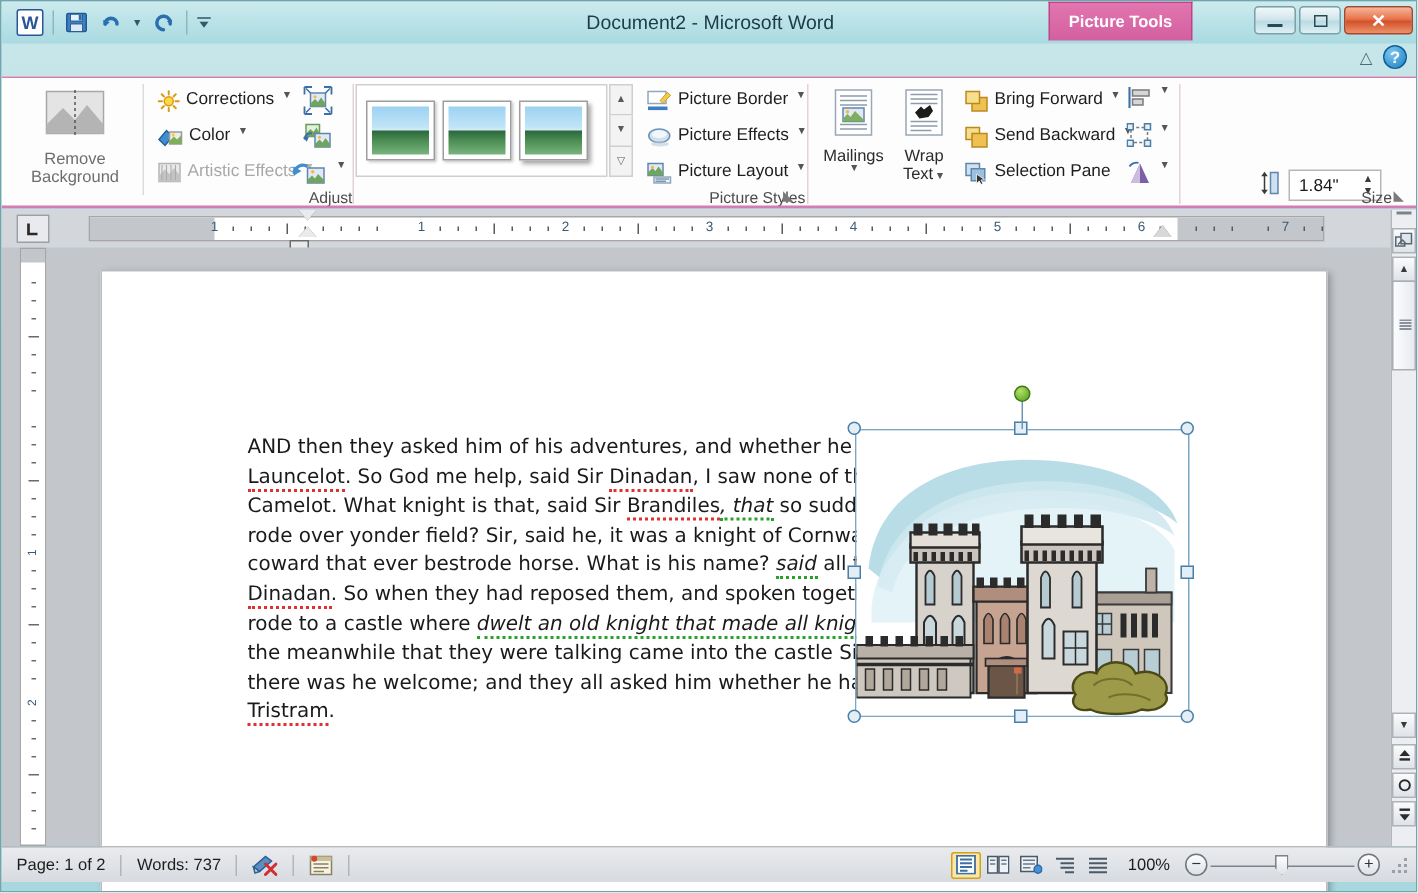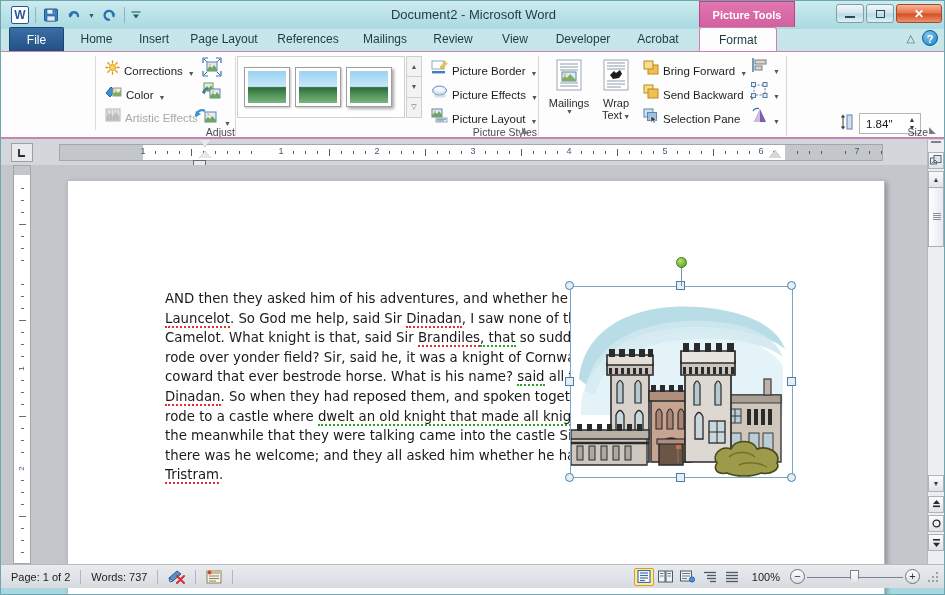--- a/index.html
+++ b/index.html
@@ -123,21 +123,21 @@
     font-size: 9px; color: #7a7a7a;
   }
 
   .btn-big {
     position: absolute; display: flex; flex-direction: column; align-items: center;
     cursor: default; border-radius: 3px; padding-top: 3px;
   }
   .btn-big .lbl { font-size: 11px; color: #2b2b2b; text-align: center; line-height: 12px; margin-top: 2px; }
 
   .btn-row {
-    position: absolute; display: flex; align-items: flex-end; gap: 4px;
+    position: absolute; display: flex; align-items: flex-start; gap: 4px;
     font-size: 11.5px; color: #1e1e1e; cursor: default; padding: 1px 2px;
     border-radius: 2px; white-space: nowrap;
   }
   .btn-row.disabled { color: #a8a8a8; }
   .caret { font-size: 7px; color: #555; margin-left: 1px; }
   .btn-row.disabled .caret { color: #b5b5b5; }
 
   .ic { display: inline-block; flex: 0 0 auto; }
 
   
@@ -246,21 +246,21 @@
     overflow: hidden;
   }
   #doctext {
     position: absolute; left: 97px; top: 108px; width: 622px;
     font-family: "DejaVu Sans", sans-serif;
     font-size: 13.3px; line-height: 19.6px; color: #1a1a1a;
     text-align: left;
   }
   #doctext p { margin: 0 0 19px 0; }
   .sp { border-bottom: 2px dotted #e03030; padding-bottom: 0px; }
-  .gr { border-bottom: 2px dotted #2aa22a; }
+  .gr { border-bottom: 2px dotted #2aa22a; font-style: italic; }
 
   
   #picWrap {
     position: absolute; left: 502px; top: 105px; width: 223px; height: 192px;
   }
   #picFrame {
     position: absolute; left: 0; top: 0; width: 223px; height: 192px;
     border: 1px solid #7ba7c7;
   }
   #castle { position: absolute; left: 1px; top: 1px; width: 221px; height: 190px; }
@@ -407,43 +407,43 @@
       </div>
       <div class="winbtn">
         <span style="display:block;width:9px;height:8px;border:1.5px solid #274a52"></span>
       </div>
       <div class="winbtn close">✕</div>
     </div>
   </div>
 
   <div id="ctxTab">Picture Tools</div>
 
-  <div id="tabstrip">
-    <div class="tab file" style="left:8px;width:55px">File</div>
-    <div class="tab" style="left:68px;width:55px">Home</div>
-    <div class="tab" style="left:127px;width:52px">Insert</div>
-    <div class="tab" style="left:181px;width:84px">Page Layout</div>
-    <div class="tab" style="left:268px;width:78px">References</div>
-    <div class="tab" style="left:350px;width:68px">Mailings</div>
-    <div class="tab" style="left:422px;width:60px">Review</div>
-    <div class="tab" style="left:488px;width:52px">View</div>
-    <div class="tab" style="left:544px;width:76px">Developer</div>
-    <div class="tab" style="left:624px;width:66px">Acrobat</div>
-    <div class="tab active" style="left:698px;width:78px">Format</div>
-  </div>
 
   <div id="helpicons">
     <span class="min-ribbon">△</span>
     <span class="help-q">?</span>
   </div>
 
   <div id="ribbon">
 
     <div class="group" style="left:2px;width:232px">
 
+      <div class="btn-big" style="left:8px;top:4px;width:78px">
+        <div class="ic">
+          <svg width="44" height="34" viewBox="0 0 44 34">
+            <rect x="3" y="2" width="38" height="28" fill="#e4e4e4" stroke="#a8a8a8"></rect>
+            <path d="M3 24 L14 13 L22 21 L30 11 L41 24 L41 30 L3 30 Z" fill="#b4b4b4"></path>
+            <line x1="22" y1="1" x2="22" y2="31" stroke="#555" stroke-width="1" stroke-dasharray="2,2"></line>
+          </svg>
+        </div>
+        <div class="lbl" style="color:#6e6e6e">
+          <span>Remove</span><br>
+          <span>Background</span>
+        </div>
+      </div>
 
       <div class="group-divider" style="left:92px"></div>
 
       <div class="btn-row" style="left:100px;top:7px">
         <span class="ic">
           <svg width="15" height="15" viewBox="0 0 15 15">
             <circle cx="7.5" cy="7.5" r="3" fill="#ffd54a" stroke="#d79b12"></circle>
             <g stroke="#d79b12" stroke-width="1.3" stroke-linecap="round">
               <line x1="7.5" y1="0.8" x2="7.5" y2="3"></line>
                 <line x1="7.5" y1="12" x2="7.5" y2="14.2"></line>

